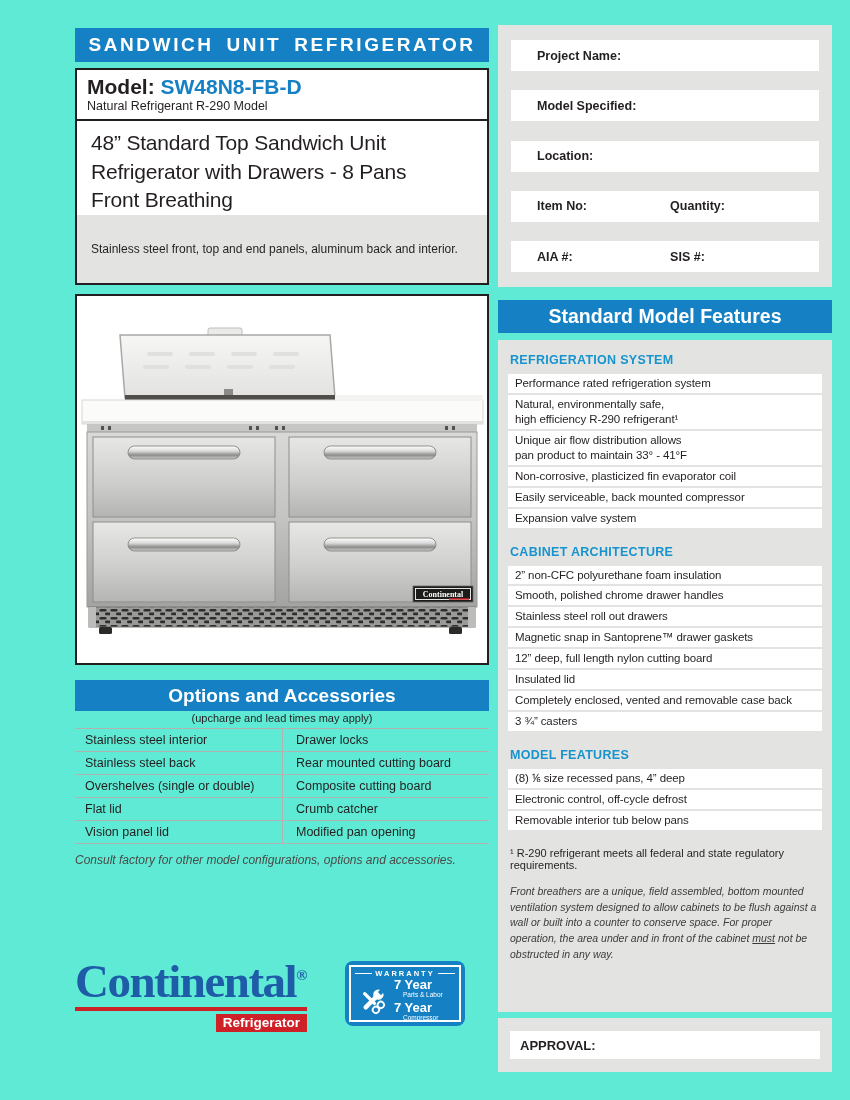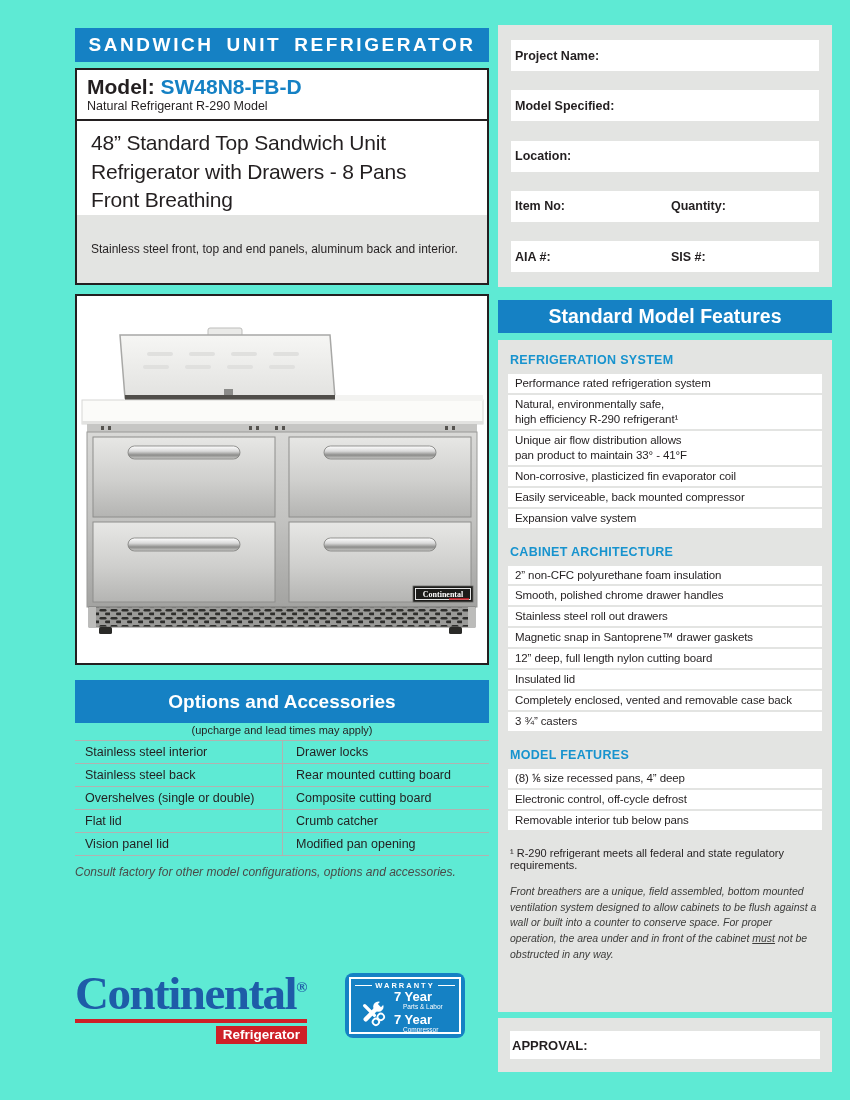--- a/index.html
+++ b/index.html
@@ -13,21 +13,21 @@
              font-size:19px;font-weight:bold;letter-spacing:2.6px;word-spacing:5px;}
   .model-box{border:2px solid #231f20;box-sizing:border-box;height:53px;margin-top:6px;padding:5px 10px 0;background:#fff;}
   .model-line{font-size:21px;font-weight:bold;line-height:1.1;}
   .model-number{color:var(--accent-blue);}
   .model-sub{font-size:12.5px;margin-top:1px;}
   .desc-box{border:2px solid #231f20;box-sizing:border-box;height:166px;margin-top:-2px;background:#fff;display:flex;flex-direction:column;}
   .desc-text{padding:8px 14px 0;font-size:21px;line-height:1.36;letter-spacing:-0.2px;}
   .construction-note{margin-top:auto;background:var(--panel-gray);height:70px;display:flex;align-items:center;padding:0 14px;font-size:12px;}
   .photo-frame{margin-top:9px;height:371px;border:2px solid #231f20;box-sizing:border-box;background:#fff;}
   .photo-frame svg{display:block;}
-  .options-bar{margin-top:15px;height:43px;background:var(--accent-blue);color:#fff;display:flex;align-items:center;justify-content:center;
+  .options-bar{margin-top:15px;height:31px;background:var(--accent-blue);color:#fff;display:flex;align-items:center;justify-content:center;
                font-size:19px;font-weight:bold;}
   .upcharge-note{margin-top:1px;text-align:center;font-size:11px;}
   .options-table{margin-top:4px;border-top:1px solid #b2b2b0;}
   .opt-row{display:flex;border-bottom:1px solid #b2b2b0;}
   .opt-cell{width:50%;box-sizing:border-box;font-size:12.5px;padding:4px 6px 4px 10px;}
   .opt-cell.right{border-left:1px solid #b2b2b0;padding-left:13px;}
   .consult-note{margin-top:9px;font-size:12px;font-style:italic;color:#4a4a48;}
   .brand-row{margin-top:92px;display:flex;align-items:flex-start;}
   .logo{width:232px;display:flex;flex-direction:column;}
   .logo-word{font-family:"Liberation Serif",serif;font-weight:bold;color:var(--logo-blue);font-size:47px;line-height:0.95;letter-spacing:-1.5px;}
@@ -38,32 +38,32 @@
   .warranty-inner{border:2px solid #fff;height:100%;box-sizing:border-box;padding:2px 4px 1px;display:flex;flex-direction:column;color:#fff;}
   .warranty-head{display:flex;align-items:center;gap:3px;justify-content:center;font-size:7.5px;font-weight:bold;letter-spacing:2px;}
   .wline{flex:1;height:1px;background:#fff;}
   .warranty-body{display:flex;flex:1;align-items:center;}
   .warranty-text{margin-left:5px;line-height:1;}
   .wy{font-size:13px;font-weight:bold;}
   .ws{font-size:6.5px;margin:1px 0 2px 9px;}
   
   .col-right{position:absolute;left:498px;top:25px;width:334px;}
   .form-panel{background:var(--panel-gray);height:262px;box-sizing:border-box;padding:15px 13px;display:flex;flex-direction:column;justify-content:space-between;}
-  .form-box{background:#fff;height:31px;display:flex;align-items:center;padding:0 4px;font-weight:bold;font-size:12.5px;}
+  .form-box{background:#fff;height:31px;display:flex;align-items:center;padding:0 26px;font-weight:bold;font-size:12.5px;}
   .form-box .first{width:52%;}
   .features-bar{margin-top:13px;height:33px;background:var(--accent-blue);color:#fff;display:flex;align-items:center;justify-content:center;
                 font-size:19.5px;font-weight:bold;}
   .features-panel{margin-top:7px;background:var(--panel-gray);box-sizing:border-box;min-height:672px;padding:9px 10px 14px;}
   .feat-heading{color:var(--section-blue);font-weight:bold;font-size:12.5px;letter-spacing:0.3px;margin:4px 2px 7px;}
   .feat-heading.later{margin-top:17px;}
   .feat-item{background:#fff;margin-bottom:2px;padding:2px 7px;font-size:11.5px;line-height:1.3;letter-spacing:-0.1px;}
   .feat-footnote{font-size:11px;margin:17px 2px 0;}
   .breather-note{font-size:10.5px;font-style:italic;margin:13px 2px 0;line-height:1.5;color:#3c3c3a;}
   .approval-panel{margin-top:6px;background:var(--panel-gray);height:54px;box-sizing:border-box;padding:13px 12px;}
-  .approval-box{background:#fff;height:28px;display:flex;align-items:center;padding:0 2px;font-weight:bold;font-size:13px;}
+  .approval-box{background:#fff;height:28px;display:flex;align-items:center;padding:0 10px;font-weight:bold;font-size:13px;}
 </style>
 </head>
 <body>
 
 <div class="page" style="--accent-blue: #1581c4; --section-blue: #1793ce; --logo-blue: #1e5ca8; --logo-red: #ce2027; --panel-gray: #e3e4e2;">
 
   <div class="col-left">
 
     <div class="title-bar">SANDWICH UNIT REFRIGERATOR</div>
 

